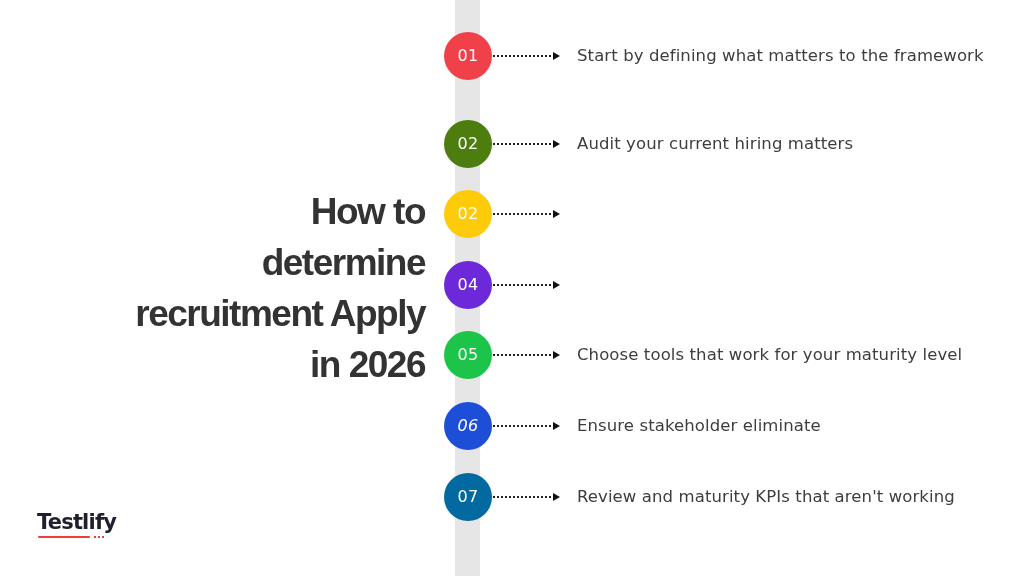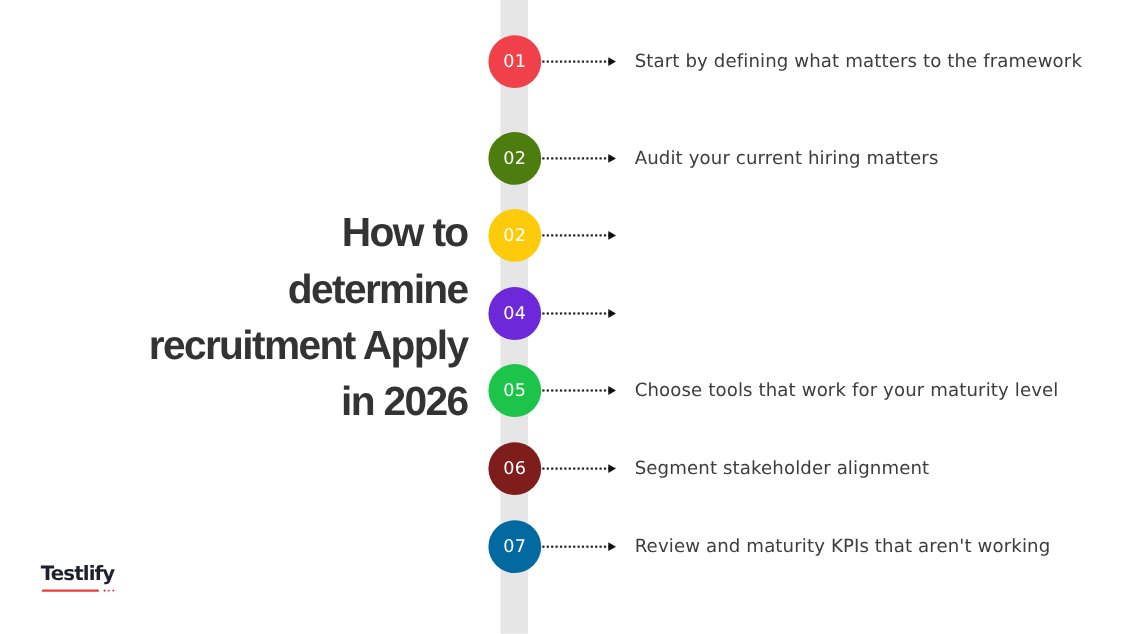--- a/index.html
+++ b/index.html
@@ -11,21 +11,21 @@
     .title {
       position: absolute; left: 0; top: 186px; width: 425px;
       text-align: right; color: #333333;
       font-family: Liberation Sans, sans-serif; font-weight: bold;
       font-size: 37px; line-height: 51px; letter-spacing: -1.5px;
     }
     .title span { display: block; }
     .logo {
       position: absolute; left: 37px; top: 510px;
       font-family: "DejaVu Sans", sans-serif; font-weight: bold;
-      font-size: 18px; color: #1f1f2e; letter-spacing: -0.8px;
+      font-size: 21px; color: #1f1f2e; letter-spacing: -0.8px;
       line-height: 24px;
       text-align: right;
     }
     .logo-underline {
       position: absolute; left: 38px; top: 536px; width: 52px; height: 2px;
       background: #ee3b3b; border-radius: 1px;
     }
     .logo-dots {
       position: absolute; left: 93px; top: 536px; width: 12px; height: 2px;
       background: radial-gradient(circle, #ee3b3b 0.8px, transparent 1px) 0 0/4px 2px repeat-x;
@@ -98,24 +98,24 @@
     <div class="connector"></div>
     <div class="arrowhead"></div>
   </div>
   <div class="step" style="top:331px">
     <div class="num" style="background: rgb(28, 197, 73);">05</div>
     <div class="connector"></div>
     <div class="arrowhead"></div>
     <div class="label">Choose tools that work for your maturity level</div>
   </div>
   <div class="step" style="top:402px">
-    <div class="num" style="background: #7f1d1d;">06</div>
+    <div class="num" style="background: #1d4ed8; font-style: italic;">06</div>
     <div class="connector"></div>
     <div class="arrowhead"></div>
-    <div class="label">Segment stakeholder alignment</div>
+    <div class="label">Ensure stakeholder eliminate</div>
   </div>
   <div class="step" style="top:473px">
     <div class="num" style="background: #0369a1;">07</div>
     <div class="connector"></div>
     <div class="arrowhead"></div>
     <div class="label">Review and maturity KPIs that aren't working</div>
   </div>
 </div>
 
 </body></html>

